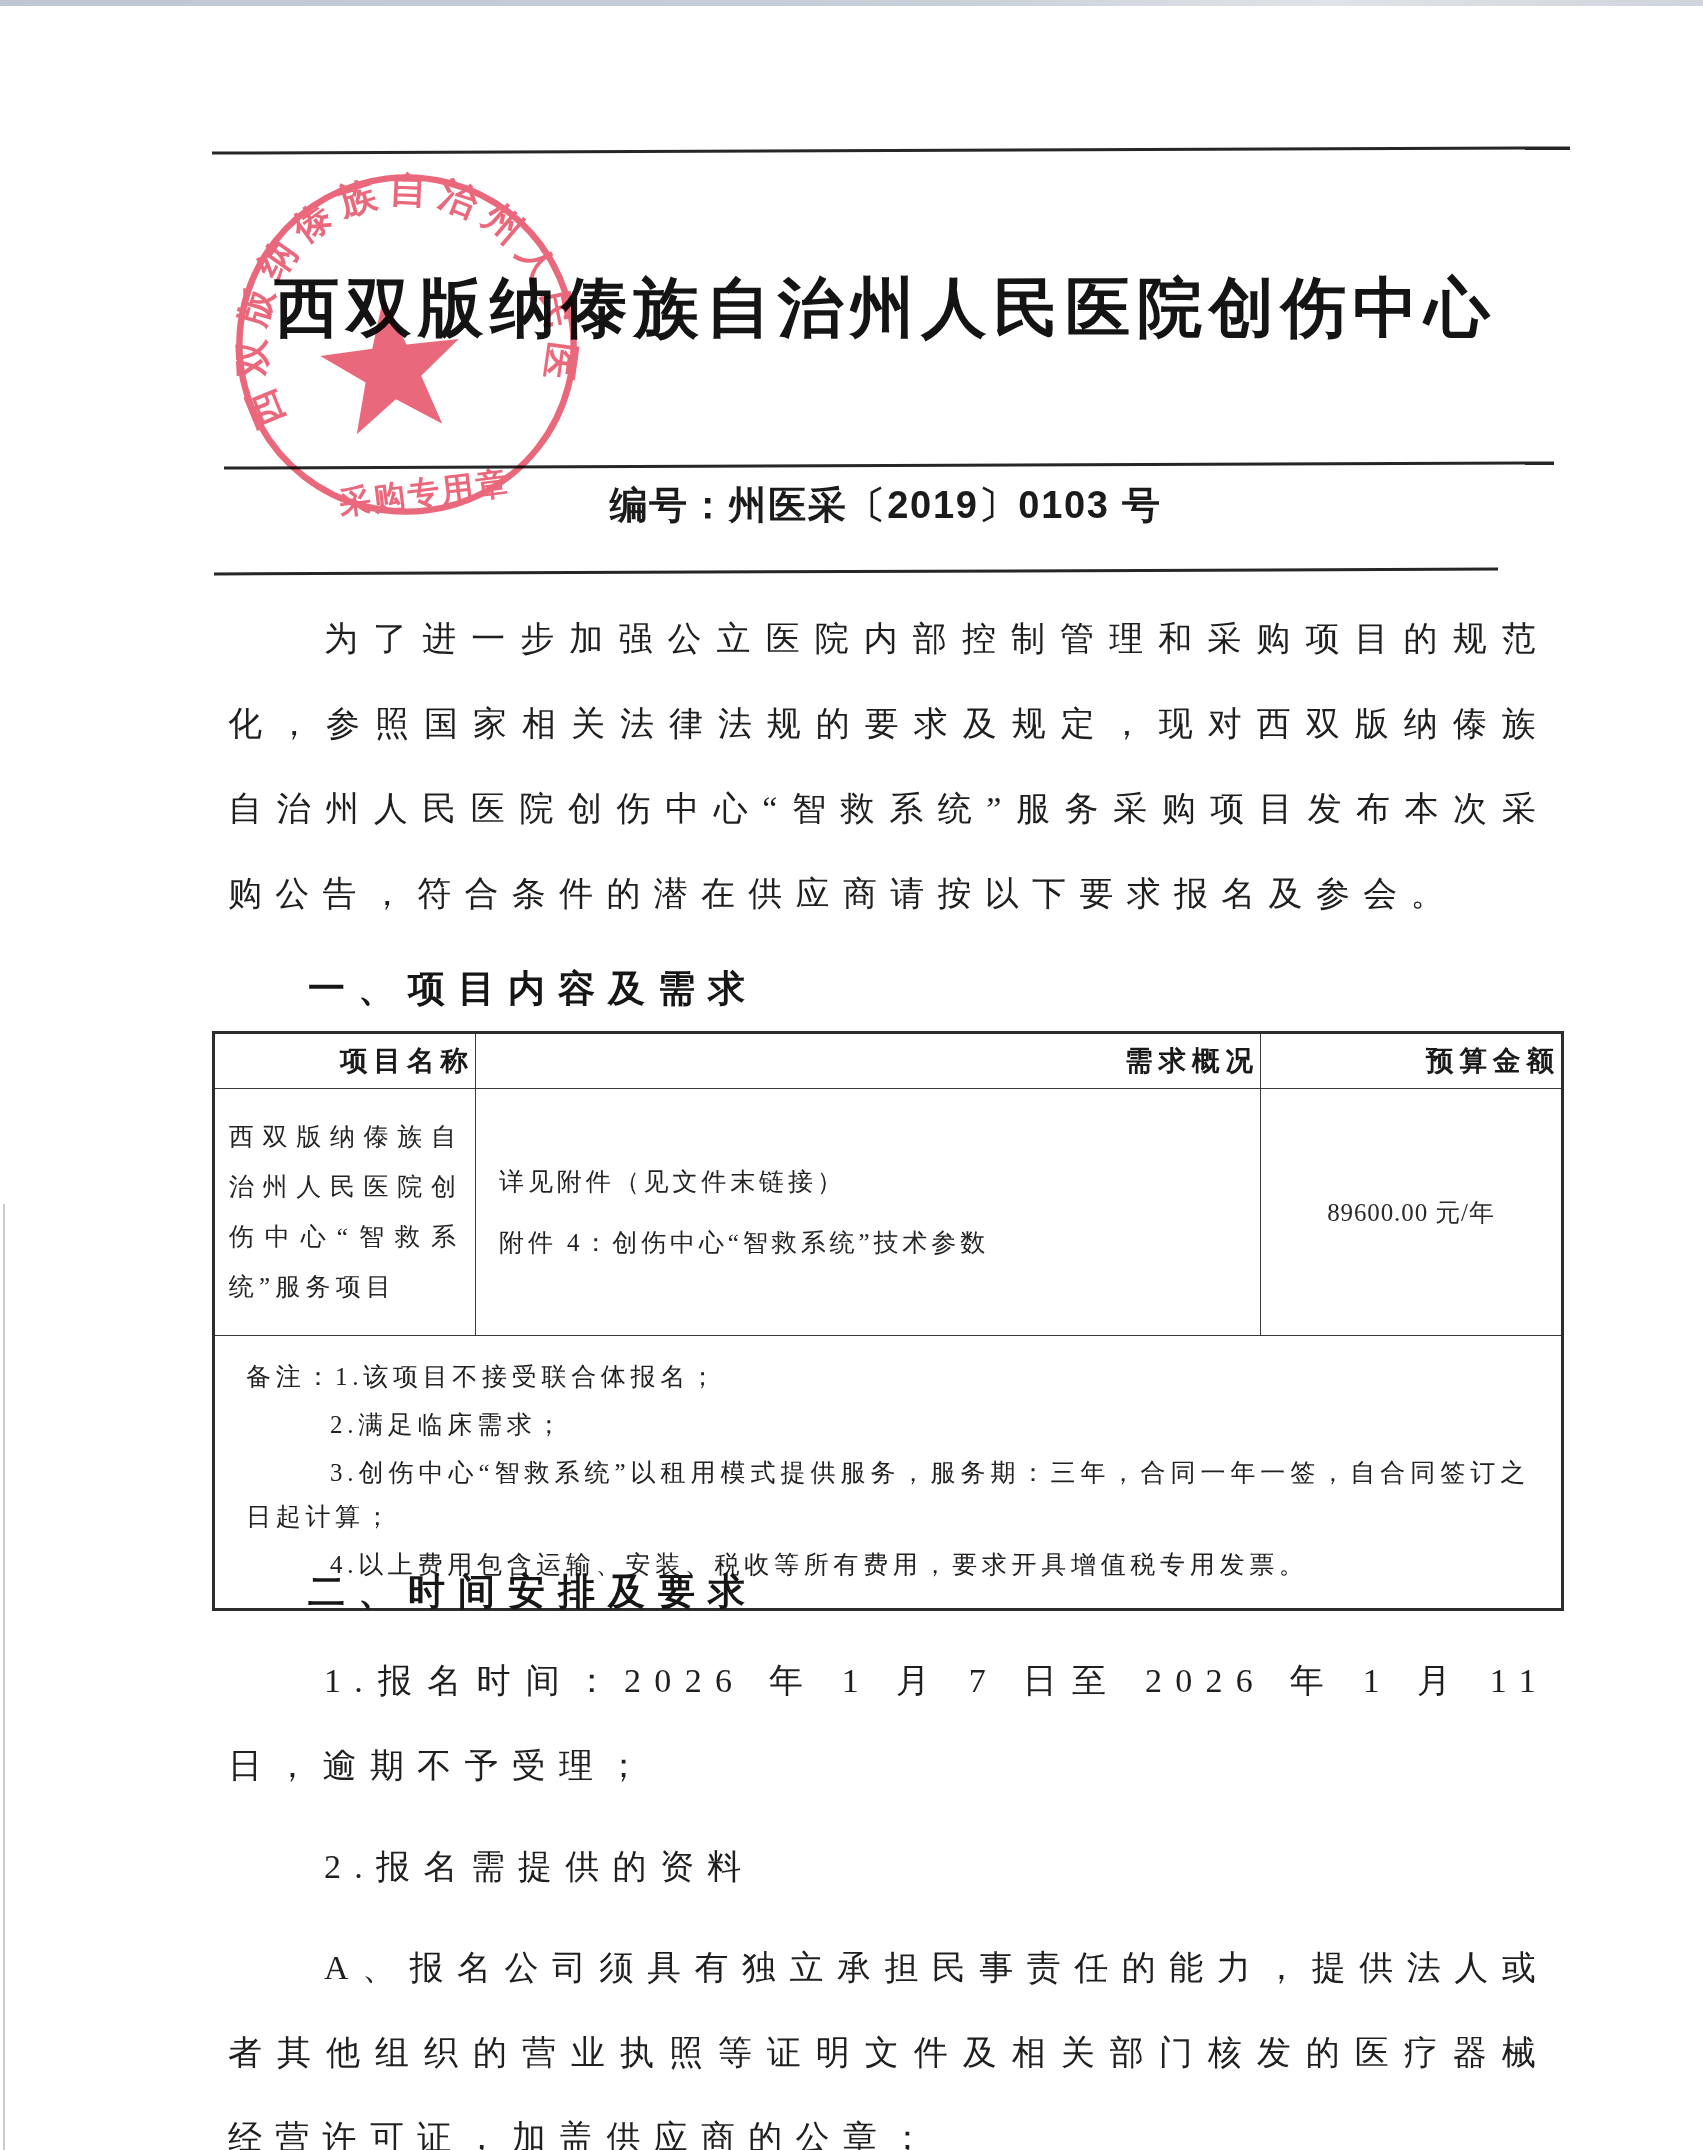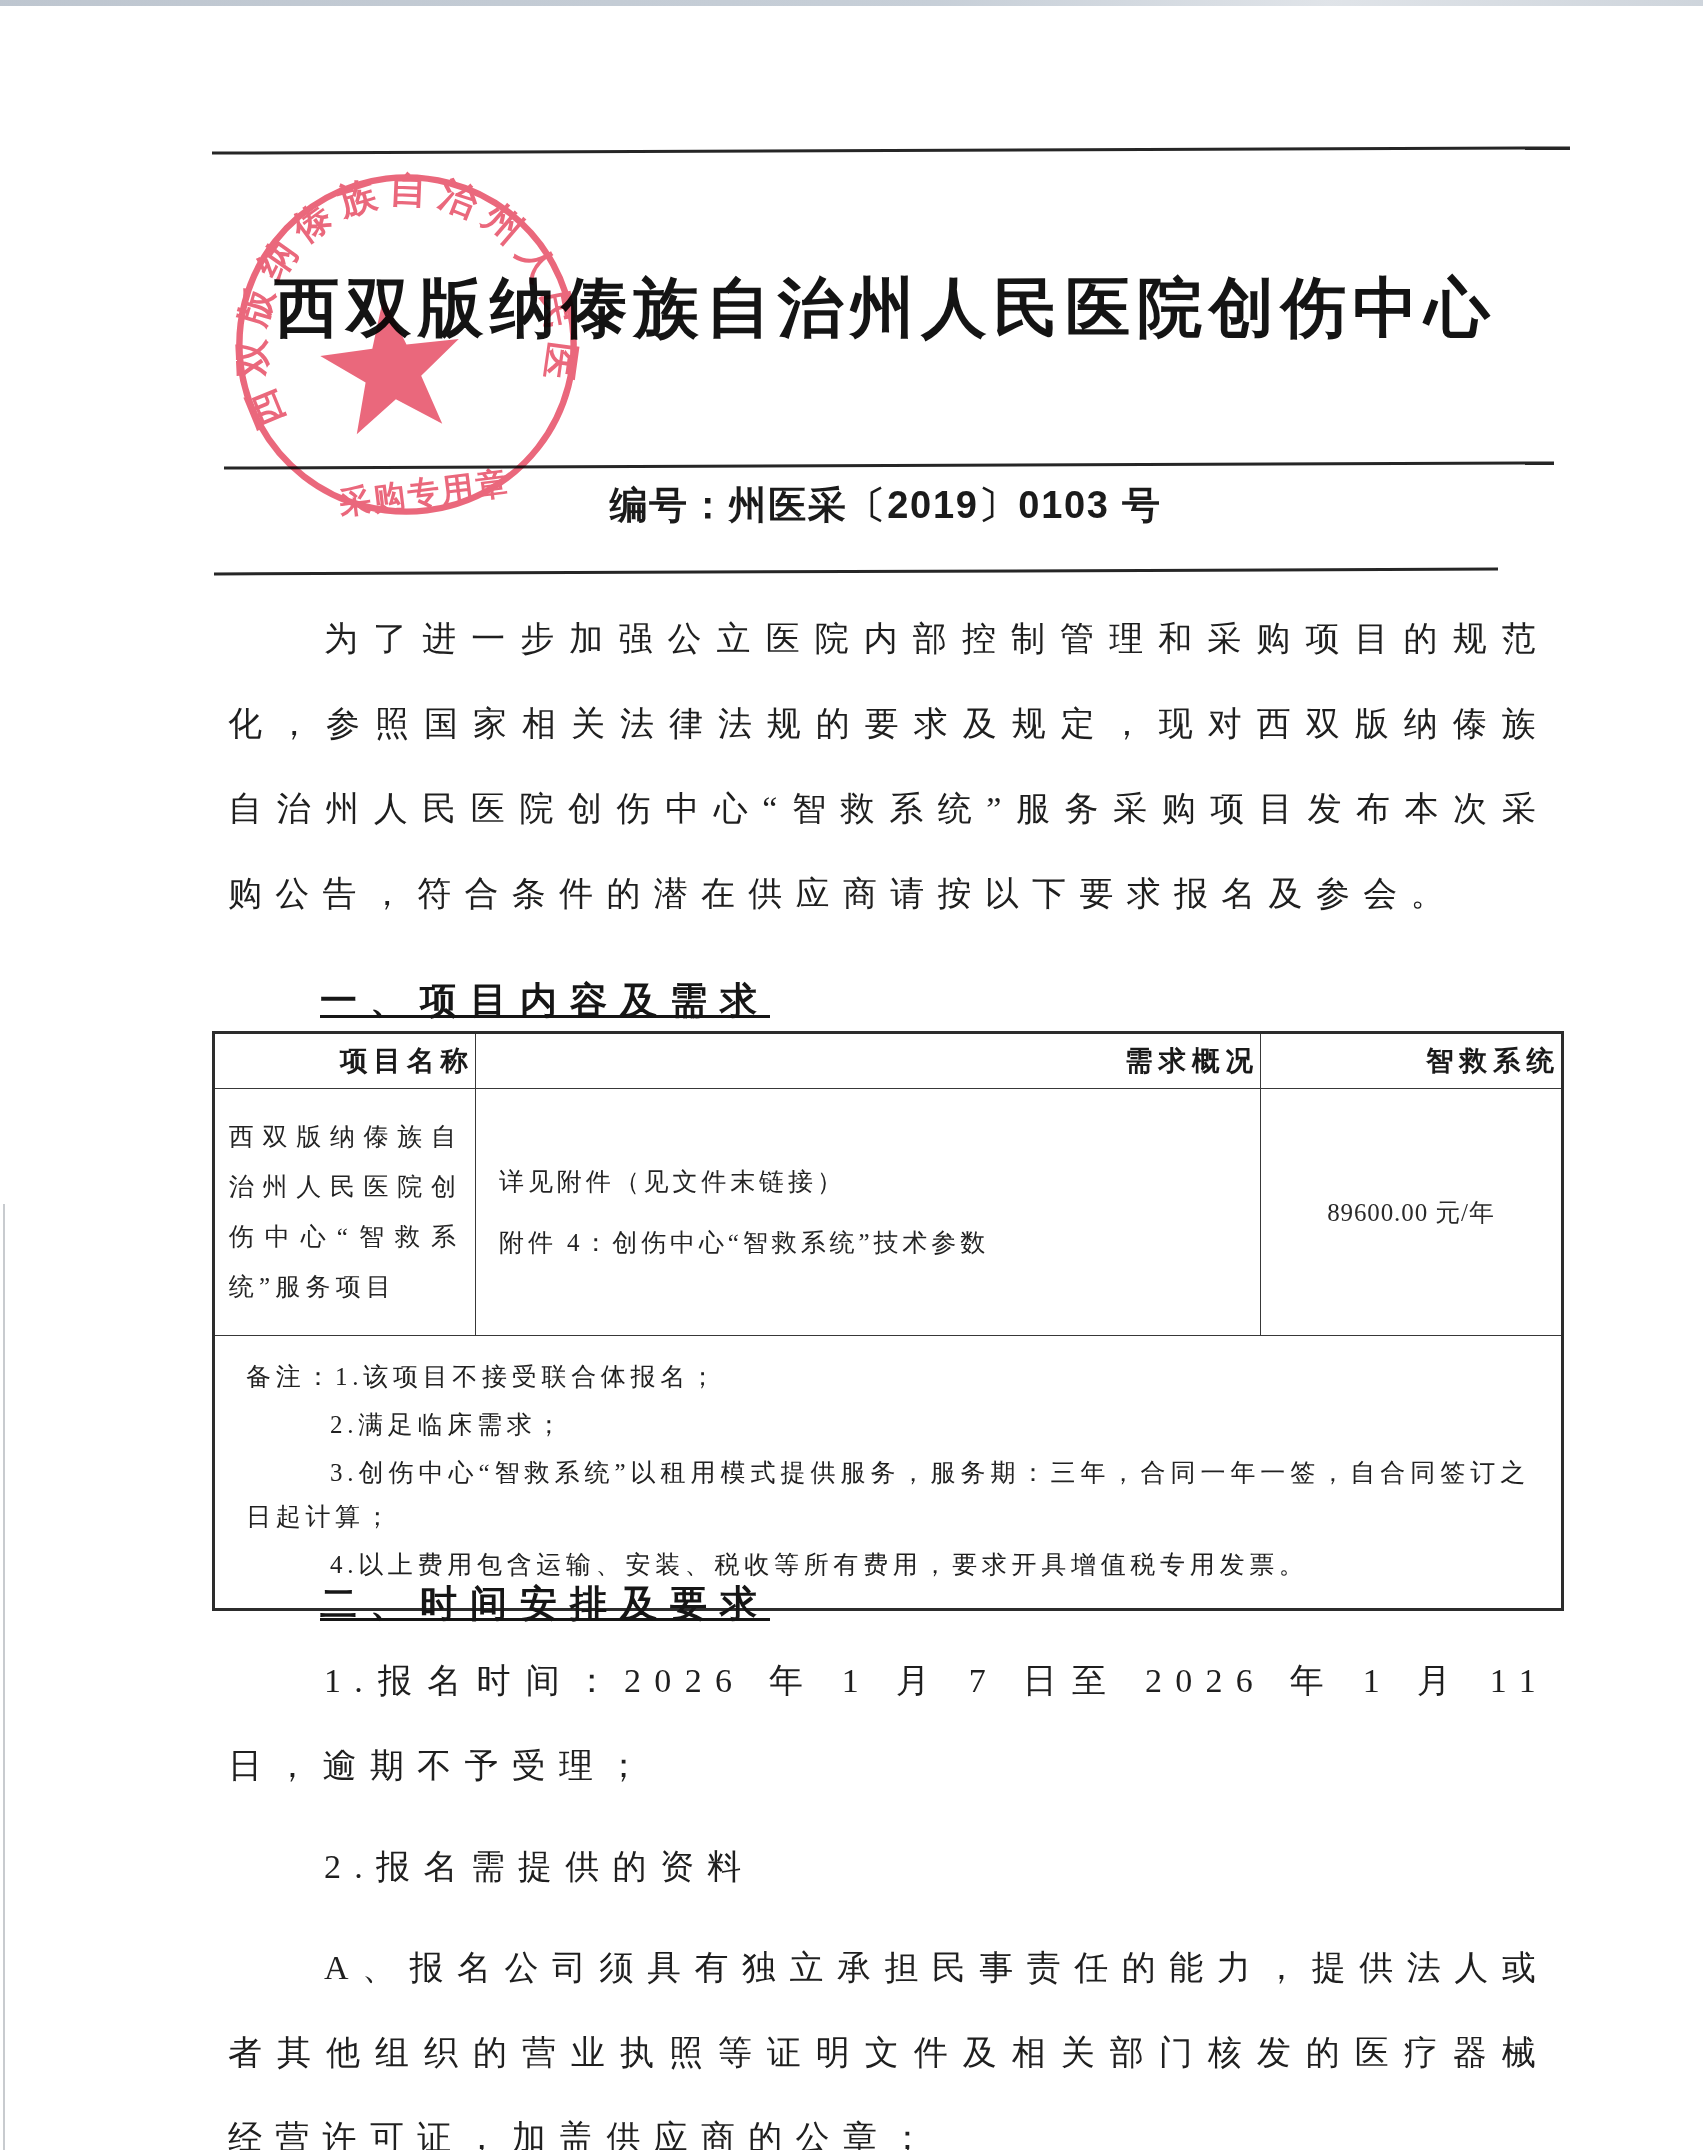--- a/index.html
+++ b/index.html
@@ -30,23 +30,23 @@
   .doc-number { position:absolute; left:176px; top:480px; width:1419px;
     text-align:center; font-weight:bold; color:#1b1b1b;
     font-family:"Liberation Sans","DejaVu Sans",sans-serif;
     font-size:38px; letter-spacing:1.7px; }
 
   .body-par { font-size:34px; line-height:85px; letter-spacing:13.3px;
     text-align:justify; color:#1f1f1f; margin:16px; }
   .indent2 { text-indent:96px; }
   .intro { position:absolute; left:212px; top:580px; width:1353px; }
 
-  .sec-heading { position:absolute; left:308px; margin:12px;
+  .sec-heading { position:absolute; left:308px; margin:0;
     font-family:"Liberation Sans","DejaVu Sans",sans-serif;
-    font-weight:bold; color:#161616; font-size:37px; letter-spacing:13px;text-decoration:underline; }
+    font-weight:bold; color:#161616; font-size:37px; letter-spacing:13px; }
   .sec1-heading { top:964px; }
   .sec2-heading { top:1567px; }
 
   table.req { position:absolute; left:212px; top:1031px; width:1349px;
     border-collapse:collapse; table-layout:fixed;
     border:3px solid #2c2c2c; }
   table.req th, table.req td { border:1.7px solid #383838; vertical-align:middle; }
   table.req th { height:52px; font-family:"Liberation Sans","DejaVu Sans",sans-serif;
     font-weight:bold; font-size:27.5px; letter-spacing:6px; text-align:right; color:#1a1a1a; }
   td.cell-name { height:220px; padding:13px 13.8px;
@@ -104,21 +104,21 @@
 <table class="req">
   <colgroup>
       <col style="width:262px">
       <col style="width:785px">
       <col style="width:302px">
     </colgroup>
   <tbody>
       <tr>
     <th>项目名称</th>
     <th>需求概况</th>
-    <th>智救系统</th>
+    <th>预算金额</th>
   </tr>
   <tr>
     <td class="cell-name">西双版纳傣族自治州人民医院创伤中心“智救系统”服务项目</td>
     <td class="cell-overview">
       <div class="ov-line">详见附件（见文件末链接）</div>
       <div class="ov-line">附件 4：创伤中心“智救系统”技术参数</div>
     </td>
     <td class="cell-budget">89600.00 元/年</td>
   </tr>
   <tr>

